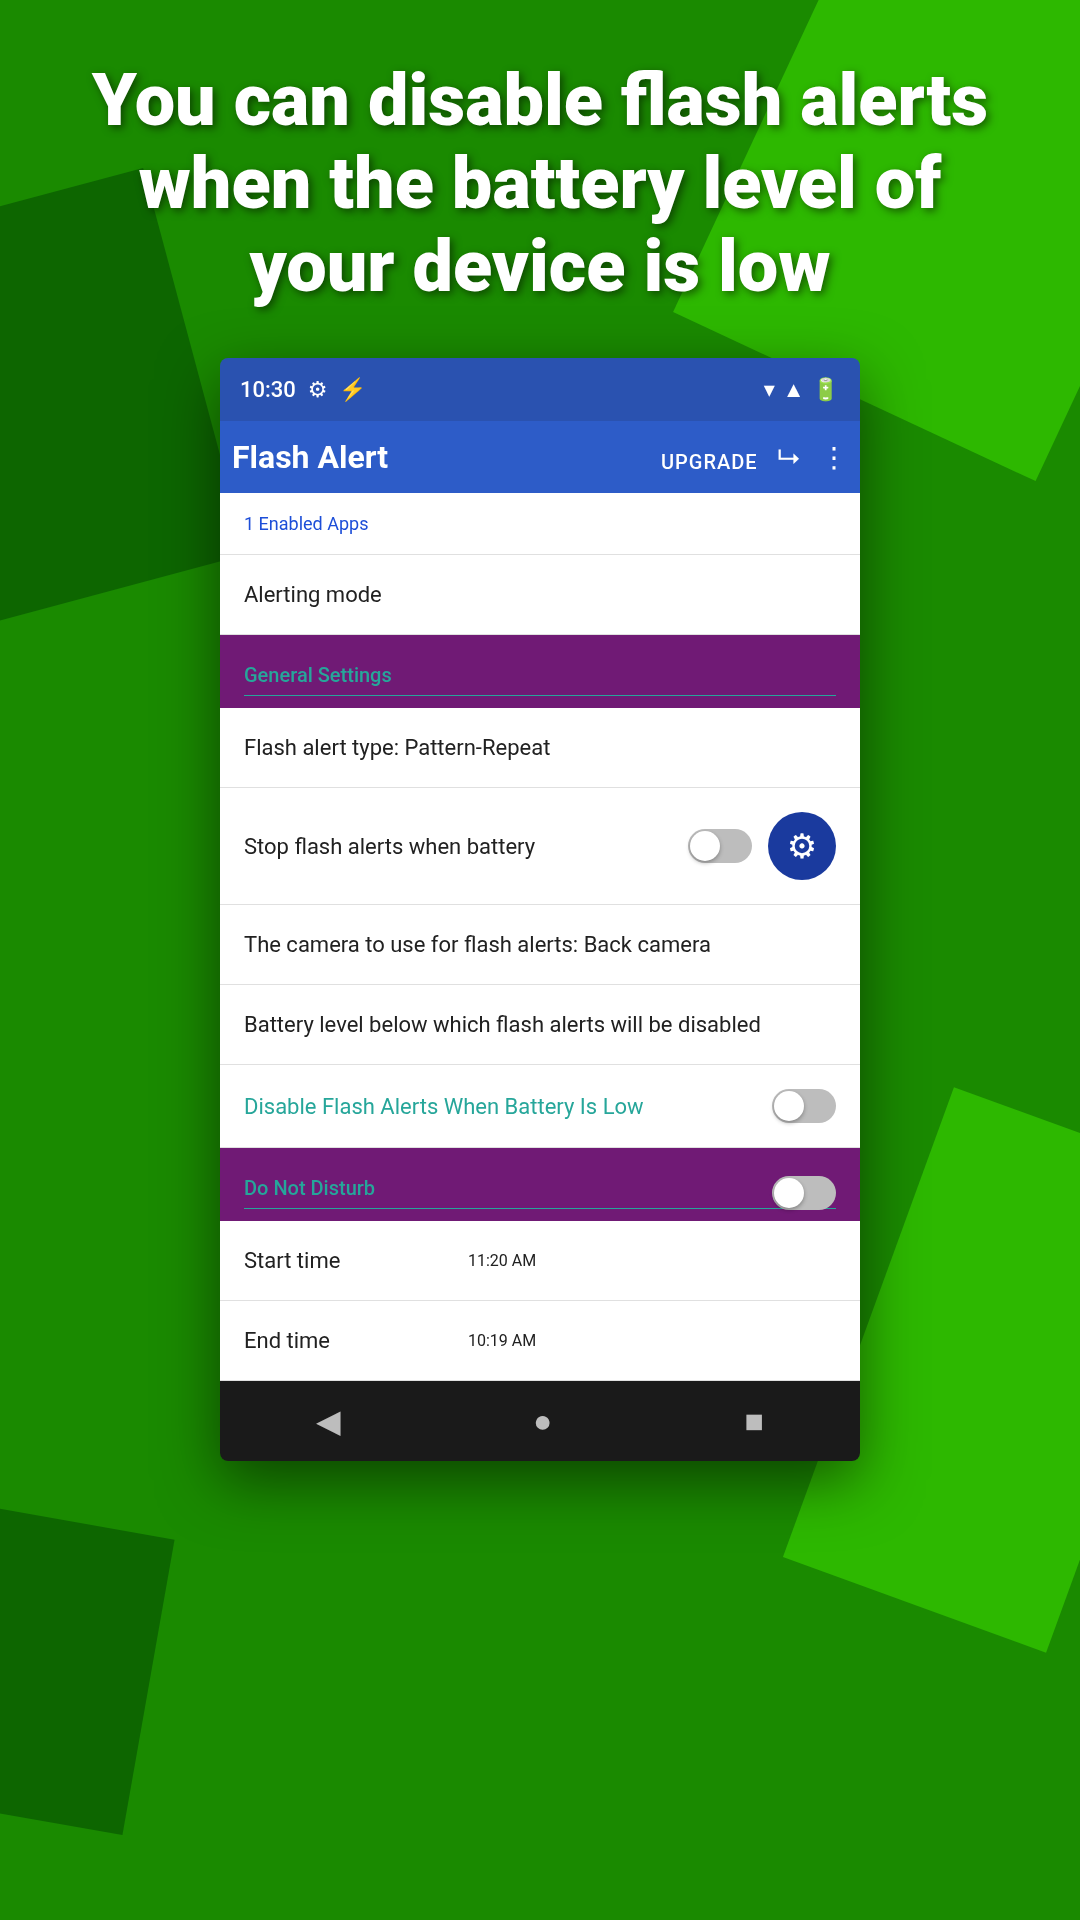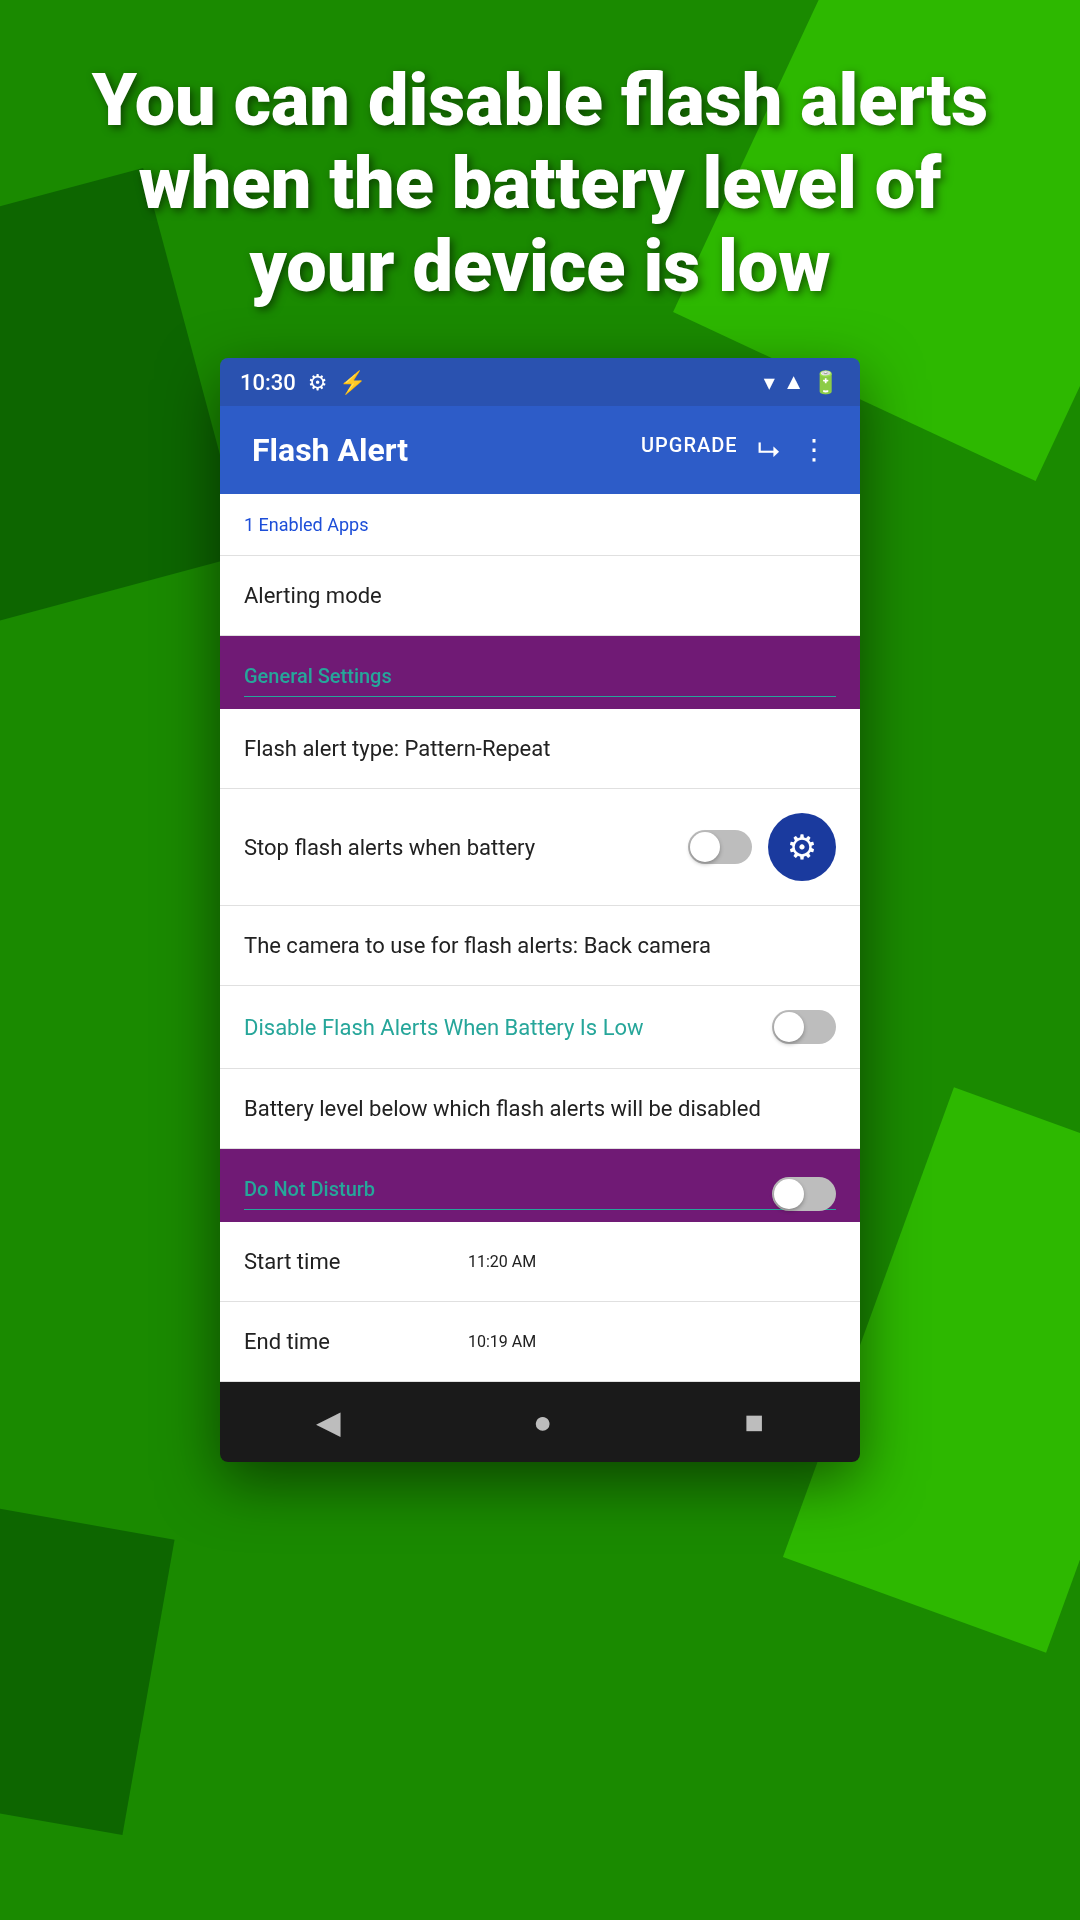--- a/index.html
+++ b/index.html
@@ -85,21 +85,21 @@
       margin: 0 auto;
       width: 640px;
       border-radius: 8px;
       overflow: hidden;
       box-shadow: 0 20px 60px rgba(0,0,0,0.5);
     }
 
     
     .status-bar {
       background: #2a52b0;
-      height: 48px;
+      height: 63px;
       display: flex;
       align-items: center;
       justify-content: space-between;
       padding: 0 20px;
       color: white;
       font-size: 22px;
     }
 
     .status-bar-left {
       display: flex;
@@ -114,37 +114,37 @@
 
     .status-bar-right {
       display: flex;
       align-items: center;
       gap: 8px;
     }
 
     
     .app-bar {
       background: #2d5cc8;
-      height: 88px;
-      display: flex;
-      align-items: center;
-      padding: 0 32px;
+      height: 72px;
+      display: flex;
+      align-items: center;
+      padding: 0 12px;
       color: white;
       gap: 44px;
     }
 
     .app-bar-title {
       font-size: 32px;
       font-weight: bold;
       flex: 1;
     }
 
     .app-bar-actions {
       display: flex;
-      align-items: flex-start;
+      align-items: flex-end;
       gap: 20px;
     }
 
     .upgrade-text {
       font-size: 20px;
       font-weight: 500;
       letter-spacing: 1px;
     }
 
     .icon-btn {
@@ -350,30 +350,30 @@
       <div class="gear-btn">
         <span class="gear-btn-icon">⚙</span>
       </div>
     </div>
 
     <div class="settings-item">
       <span class="settings-item-text">The camera to use for flash alerts: Back camera</span>
     </div>
 
     <div class="settings-item">
+      <span class="settings-item-text">Battery level below which flash alerts will be disabled</span>
+    </div>
+
+    <div class="settings-item">
       <span class="settings-item-text teal-text">Disable Flash Alerts When Battery Is Low</span>
       <div class="toggle">
         <div class="toggle-track">
           <div class="toggle-thumb"></div>
         </div>
       </div>
-    </div>
-
-    <div class="settings-item">
-      <span class="settings-item-text">Battery level below which flash alerts will be disabled</span>
     </div>
 
     <div class="section-header">
       <div class="section-header-text">
         <span>Do Not Disturb</span>
         <span style="float:right;">
           <div class="toggle" style="display:inline-block; vertical-align:middle;">
             <div class="toggle-track">
               <div class="toggle-thumb"></div>
             </div>

